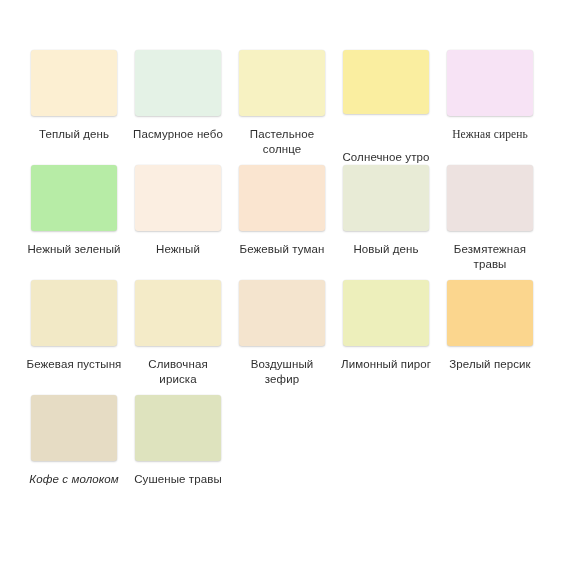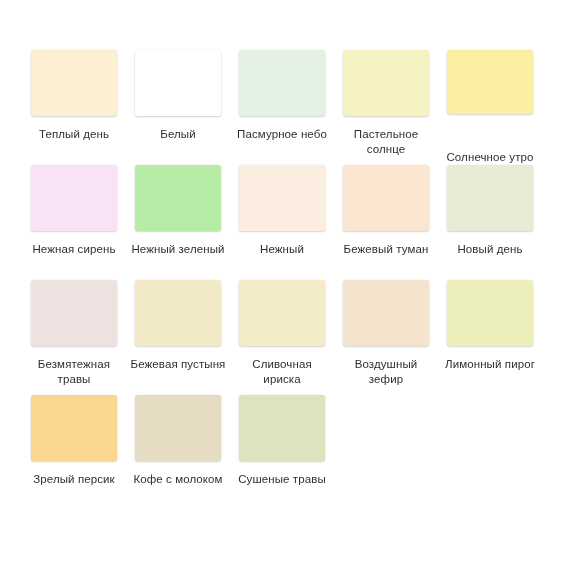--- a/index.html
+++ b/index.html
@@ -61,38 +61,34 @@
 </head>
 <body>
 
 <div id="palette-board" style="background: rgb(255, 255, 255);">
   <div class="palette-grid">
       <div class="swatch-cell">
         <div class="swatch-chip" style="background: rgb(252, 239, 210);"></div>
         <div class="swatch-label" style="color: rgb(47, 47, 47);">Теплый день</div>
       </div>
       <div class="swatch-cell">
-        <div class="swatch-chip" style="background: rgb(255, 255, 255);"></div>
-        <div class="swatch-label" style="color: rgb(47, 47, 47);">Белый</div>
-      </div>
-      <div class="swatch-cell">
         <div class="swatch-chip" style="background: rgb(228, 242, 230);"></div>
         <div class="swatch-label" style="color: rgb(47, 47, 47);">Пасмурное небо</div>
       </div>
       <div class="swatch-cell">
         <div class="swatch-chip" style="background: rgb(247, 242, 194);"></div>
         <div class="swatch-label" style="color: rgb(47, 47, 47);">Пастельное солнце</div>
       </div>
       <div class="swatch-cell">
         <div class="swatch-chip" style="background: rgb(250, 238, 160);"></div>
         <div class="swatch-label" style="color: rgb(47, 47, 47); margin-top: 36px;">Солнечное утро</div>
       </div>
       <div class="swatch-cell">
         <div class="swatch-chip" style="background: rgb(247, 227, 245);"></div>
-        <div class="swatch-label" style="color: rgb(47, 47, 47);">Нежная сирень</div>
+        <div class="swatch-label" style="color: rgb(47, 47, 47); font-family: Liberation Serif, serif;">Нежная сирень</div>
       </div>
       <div class="swatch-cell">
         <div class="swatch-chip" style="background: rgb(183, 236, 166);"></div>
         <div class="swatch-label" style="color: rgb(47, 47, 47);">Нежный зеленый</div>
       </div>
       <div class="swatch-cell">
         <div class="swatch-chip" style="background: rgb(251, 238, 225);"></div>
         <div class="swatch-label" style="color: rgb(47, 47, 47);">Нежный</div>
       </div>
       <div class="swatch-cell">
@@ -122,20 +118,20 @@
       <div class="swatch-cell">
         <div class="swatch-chip" style="background: rgb(237, 239, 187);"></div>
         <div class="swatch-label" style="color: rgb(47, 47, 47);">Лимонный пирог</div>
       </div>
       <div class="swatch-cell">
         <div class="swatch-chip" style="background: rgb(251, 214, 142);"></div>
         <div class="swatch-label" style="color: rgb(47, 47, 47);">Зрелый персик</div>
       </div>
       <div class="swatch-cell">
         <div class="swatch-chip" style="background: rgb(230, 220, 196);"></div>
-        <div class="swatch-label" style="color: rgb(47, 47, 47);">Кофе с молоком</div>
+        <div class="swatch-label" style="color: rgb(47, 47, 47); font-style: italic;">Кофе с молоком</div>
       </div>
       <div class="swatch-cell">
         <div class="swatch-chip" style="background: rgb(222, 227, 190);"></div>
         <div class="swatch-label" style="color: rgb(47, 47, 47);">Сушеные травы</div>
       </div>
     </div>
 </div>
 
 </body></html>

